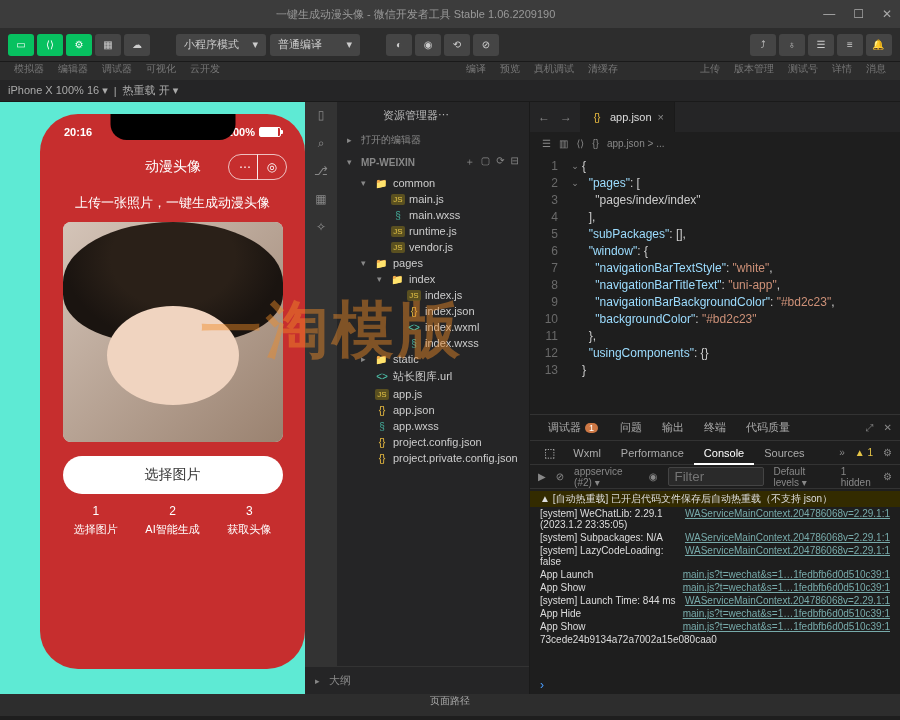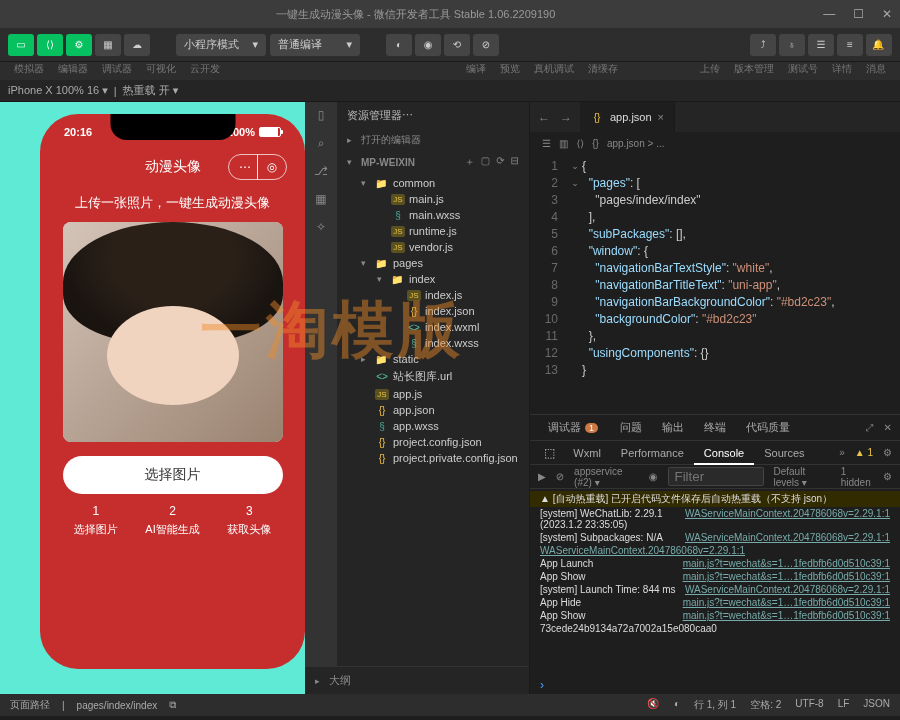--- a/index.html
+++ b/index.html
@@ -39,21 +39,21 @@
 .hair{position:absolute;top:0;left:0;right:0;height:55%;background:radial-gradient(ellipse at 50% 30%,#2a2018 40%,#1a1410 70%);border-radius:50% 50% 40% 40%;}
 .skin{position:absolute;top:38%;left:20%;right:20%;height:45%;background:#f0d4c0;border-radius:50%;}
 .bigbtn { width:220px; height:38px; background:#fff; border-radius:20px; margin:14px auto 10px; display:flex; align-items:center; justify-content:center; color:#333; font-size:14px;}
 .steps { display:flex; justify-content:space-around; padding:0 20px;}
 .step { text-align:center; color:#fff; font-size:11px;}
 .step .n{font-size:12px;margin-bottom:4px;}
 .mid { width:225px; background:#252526; border-right:1px solid #1a1a1a; display:flex; flex-direction:column;}
 .mid-ico { width:32px; background:#333; display:flex; flex-direction:column; align-items:center; padding-top:6px; gap:14px; color:#888;}
 .mid-body{flex:1; display:flex;}
 .mid-col{flex:1; overflow:hidden;}
-.panel-h { padding:6px 10px; font-size:11px; color:#bbb; display:flex; }
+.panel-h { padding:6px 10px; font-size:11px; color:#bbb; display:flex; margin-left:36px;}
 .sec-h { padding:4px 10px; font-size:10px; color:#888; display:flex; align-items:center; gap:4px;}
 .sec-h .tools{margin-left:auto;display:flex;gap:6px;color:#888;}
 .tree { padding:2px 0; font-size:11px;}
 .tree-item { display:flex; align-items:center; padding:2px 0 2px 10px; gap:4px; cursor:pointer;}
 .tree-item.d1{padding-left:24px;} .tree-item.d2{padding-left:40px;} .tree-item.d3{padding-left:56px;}
 .fi { width:14px; text-align:center; font-size:10px;}
 .fi.folder{color:#dcb67a;} .fi.js{color:#e6c547;background:#5a5020;border-radius:2px;font-size:8px;padding:1px;} 
 .fi.json{color:#f0c040;} .fi.wxml{color:#4ec9b0;} .fi.wxss{color:#4a9;}
 .chev{width:10px;color:#888;font-size:9px;}
 .outline{padding:6px 10px;color:#888;font-size:11px;border-top:1px solid #333;display:flex;align-items:center;gap:4px;}
@@ -74,21 +74,21 @@
 .con-tab.active{color:#fff;border-bottom:2px solid #fff;}
 .con-tab.badge::after{content:"1";background:#c74;color:#fff;border-radius:8px;padding:0 4px;font-size:9px;margin-left:4px;}
 .con-tools { margin-left:auto; display:flex; gap:10px; align-items:center; color:#888; font-size:10px;}
 .con-sub { height:24px; display:flex; align-items:center; padding:0 8px; gap:10px; color:#888; font-size:10px; border-bottom:1px solid #333;}
 .con-filter{background:#2a2a2a;border:1px solid #444;padding:1px 6px;border-radius:2px;width:96px;}
 .con-body { flex:1; overflow:auto; font-family:Consolas,monospace; font-size:10px; padding:2px 0;}
 .con-row { display:flex; padding:1px 10px; gap:8px;}
 .con-row.warn{background:#332b00;color:#e0c060;}
 .con-msg{flex:1;color:#ddd;} .con-src{color:#7aa;text-decoration:underline;}
 .con-prompt{padding:2px 10px;color:#4a9eff;}
-.statusbar-b { height:22px; background:#2d2d2d; display:flex; align-items:center; padding:0 10px; color:#aaa; font-size:10px; gap:12px;}
+.statusbar-b { height:22px; background:#2d2d2d; display:flex; align-items:center; padding:0 10px; color:#aaa; font-size:10px; gap:12px;flex-direction:column;}
 .statusbar-b .r{margin-left:auto;display:flex;gap:14px;}
 .watermark{position:absolute;top:288px;left:200px;font-size:62px;color:rgba(240,140,40,.45);font-weight:700;pointer-events:none;z-index:100;letter-spacing:4px;}
 </style>
 </head>
 <body>
 
 <div class="titlebar">
   <div class="title">一键生成动漫头像 - 微信开发者工具 Stable 1.06.2209190</div>
   <div class="winctrl">
     <span>—</span>
@@ -415,20 +415,21 @@
           </div>
           <div class="con-row">
             <span class="con-msg">[system] WeChatLib: 2.29.1 (2023.1.2 23:35:05)</span>
             <span class="con-src">WAServiceMainContext.204786068v=2.29.1:1</span>
           </div>
           <div class="con-row">
             <span class="con-msg">[system] Subpackages: N/A</span>
             <span class="con-src">WAServiceMainContext.204786068v=2.29.1:1</span>
           </div>
           <div class="con-row">
+            <span class="con-msg">[system] LazyCodeLoading: false</span>
             <span class="con-src">WAServiceMainContext.204786068v=2.29.1:1</span>
           </div>
           <div class="con-row">
             <span class="con-msg">App Launch</span>
             <span class="con-src">main.js?t=wechat&amp;s=1…1fedbfb6d0d510c39:1</span>
           </div>
           <div class="con-row">
             <span class="con-msg">App Show</span>
             <span class="con-src">main.js?t=wechat&amp;s=1…1fedbfb6d0d510c39:1</span>
           </div>

